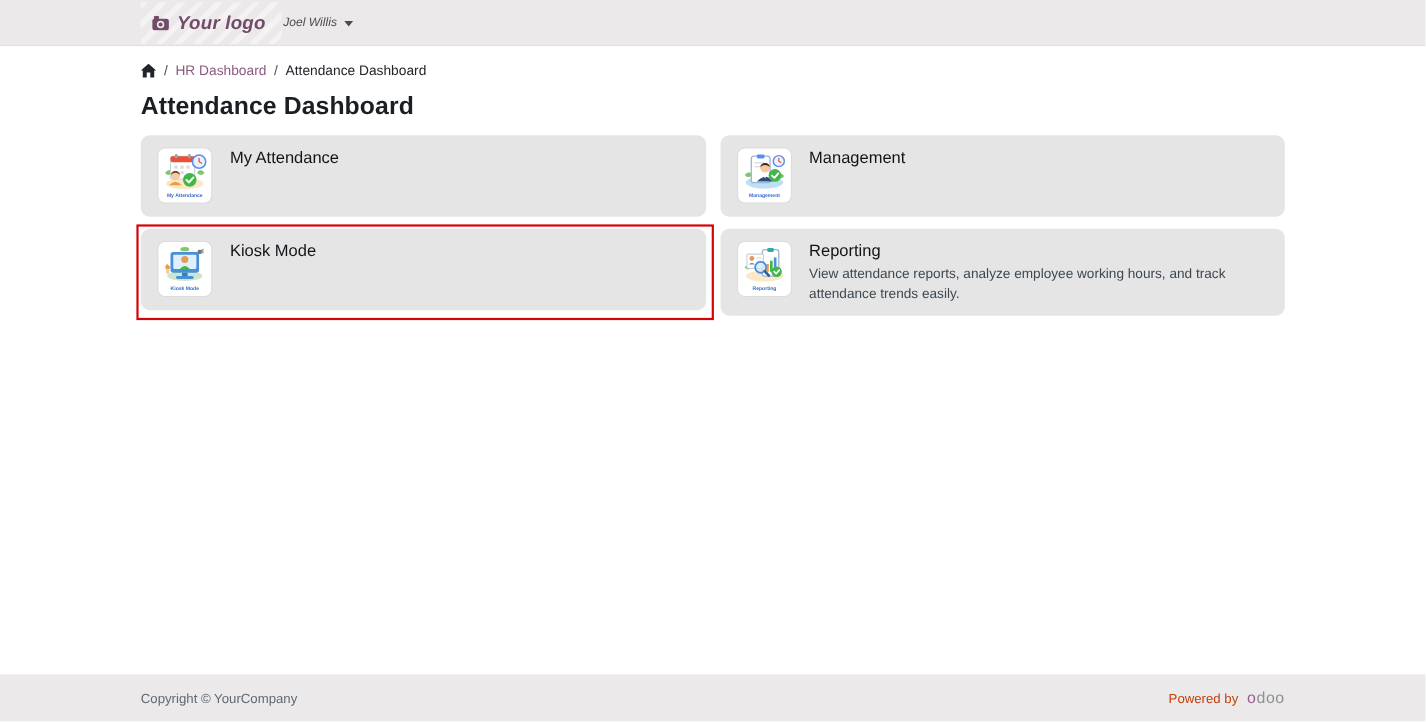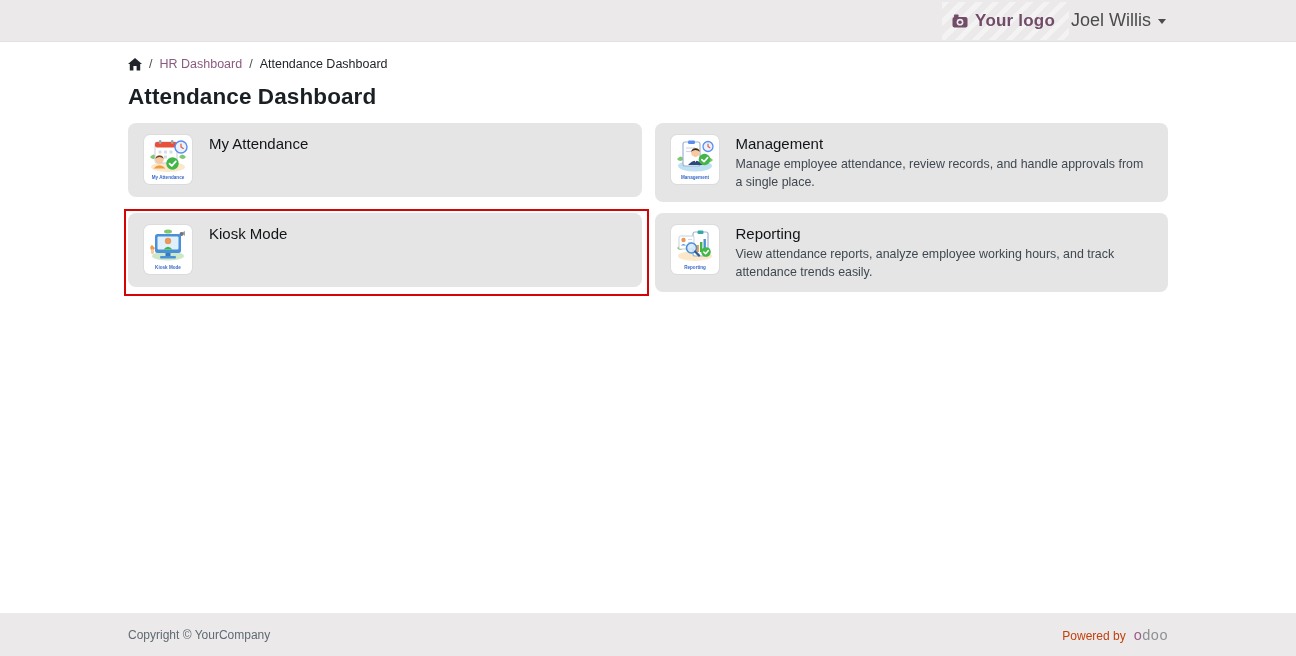--- a/index.html
+++ b/index.html
@@ -17,42 +17,43 @@
   header {
     height: 42px;
     background: #ebe9ea;
     border-bottom: 1px solid #e2e0e1;
     flex: 0 0 auto;
   }
   .header-inner {
     height: 100%;
     display: flex;
     align-items: center;
-    justify-content: flex-end;
+    justify-content: flex-start;
+    font-style: italic;
   }
   .logo {
     display: flex;
     align-items: center;
     gap: 7px;
     padding: 9px 14px 9px 10px;
     background: repeating-linear-gradient(135deg, rgba(255,255,255,0.45) 0 5px, rgba(255,255,255,0) 5px 12px);
     cursor: pointer;
   }
   .logo-text {
     color: #714b67;
     font-size: 17px;
     font-weight: bold;
     letter-spacing: 0.2px;
   }
   .user-menu {
     display: flex;
     align-items: center;
     gap: 7px;
     color: #4c4c4c;
-    font-size: 18px;
+    font-size: 11px;
     cursor: pointer;
     padding: 4px 2px;
   }
   .caret {
     width: 0; height: 0;
     border-left: 4px solid transparent;
     border-right: 4px solid transparent;
     border-top: 5px solid #4c4c4c;
     margin-top: 2px;
   }
@@ -248,21 +249,20 @@
               <path d="M20.1 16.8 a4.5 4.5 0 0 1 8.8 0 q-4.4 -3.6 -8.8 0z" fill="#3c2a1e"></path>
               <path d="M17 30 q7.5 -8.5 15 0z" fill="#2e4a7a"></path>
               <path d="M23 23.5 h3 l-1.5 4z" fill="#ffffff"></path>
               <circle cx="33.5" cy="24.5" r="5.8" fill="#43b649"></circle>
               <path d="M30.8 24.6 L33 26.7 L36.6 22.6" stroke="#ffffff" stroke-width="1.7" fill="none" stroke-linecap="round" stroke-linejoin="round"></path>
               <text x="24" y="44" text-anchor="middle" font-size="4.6" font-weight="bold" fill="#3a6bc9">Management</text>
             </svg>
           </div>
           <div class="card-body">
             <div class="card-title">Management</div>
-            <div class="card-desc">Manage employee attendance, review records, and handle approvals from a single place.</div>
           </div>
         </div>
       </div>
 
       <div class="card-wrap">
         <div class="card">
           <div class="card-icon">
             <svg width="48" height="49" viewBox="0 0 48 49">
               <ellipse cx="24" cy="31" rx="16" ry="4.5" fill="#cde8c9"></ellipse>
               <ellipse cx="24" cy="6.5" rx="4" ry="2" fill="#7ec86f"></ellipse>

